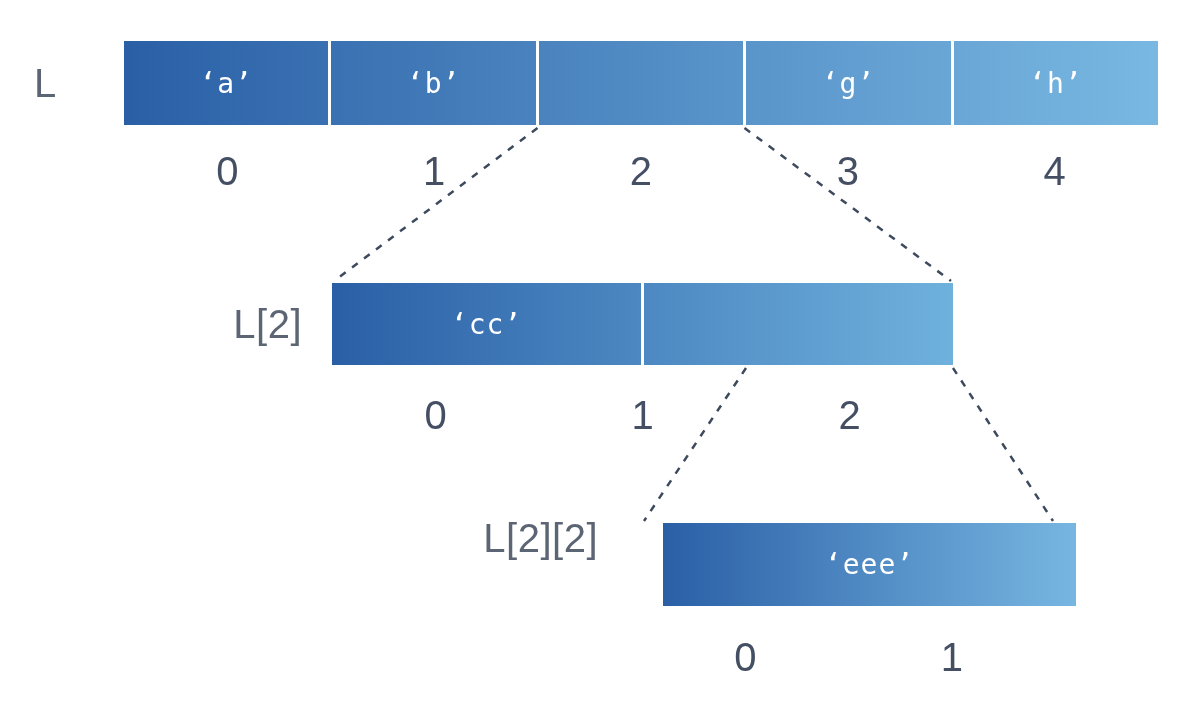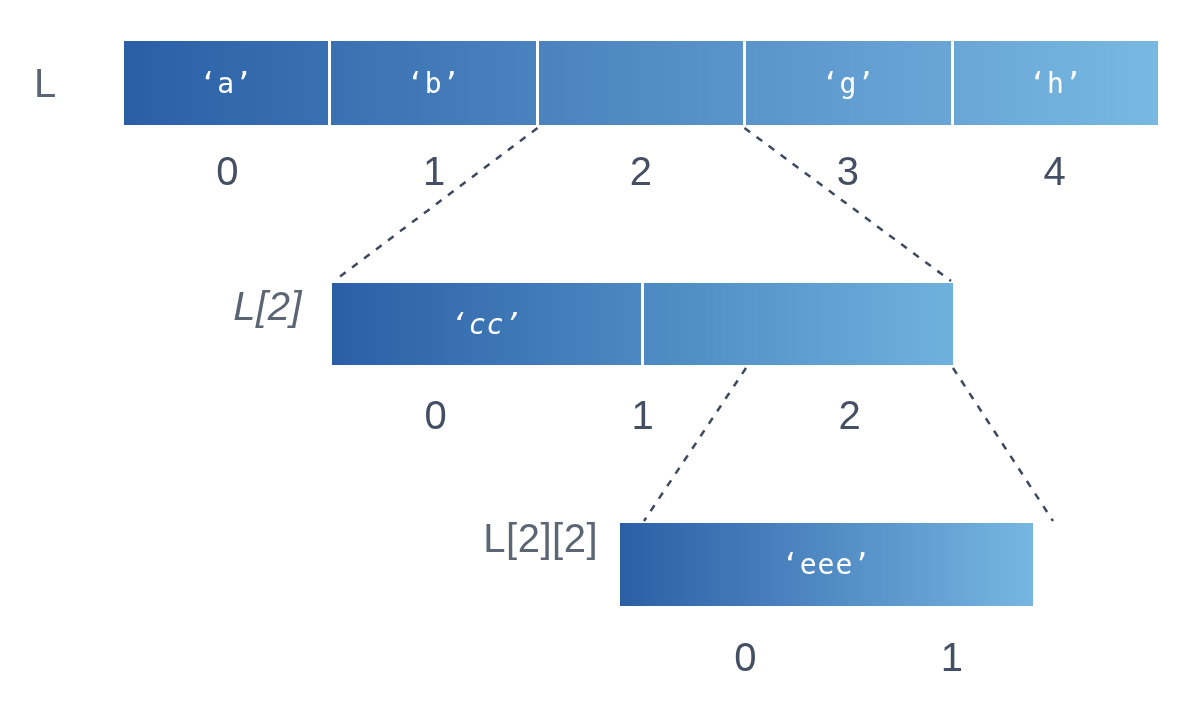--- a/index.html
+++ b/index.html
@@ -36,21 +36,21 @@
     letter-spacing: 0.5px;
     color: var(--label-text, #5B6573);
   }
   .row-label.right { justify-content: flex-end; text-align: right; }
   .bar {
     position: absolute;
     display: flex;
     box-sizing: border-box;
   }
   .bar-top    { background: linear-gradient(90deg, var(--bar-gradient-start, #2A5FA6), var(--bar-gradient-end-top, #79B8E2)); }
-  .bar-middle { background: linear-gradient(90deg, var(--bar-gradient-start, #2A5FA6), var(--bar-gradient-end-middle, #6FB1DD)); font-style: italic; }
+  .bar-middle { background: linear-gradient(90deg, var(--bar-gradient-start, #2A5FA6), var(--bar-gradient-end-middle, #6FB1DD)); }
   .bar-bottom { background: linear-gradient(90deg, var(--bar-gradient-start, #2A5FA6), var(--bar-gradient-end-bottom, #77B6E1)); }
   .cell {
     flex: 1 1 0;
     display: flex;
     align-items: center;
     justify-content: center;
     box-sizing: border-box;
   }
   .cell + .cell { border-left: 3px solid var(--separator, #ffffff); }
   .cell-value {
@@ -71,26 +71,26 @@
     font-size: 40px;
     font-weight: 500;
     color: var(--index-text, #454F63);
     line-height: 42px;
   }
   
   .label-l       { left: 34px;  top: 41px;  width: 60px;  height: 84px; }
   .bar-top       { left: 124px; top: 41px;  width: 1034px; height: 84px; }
   .indices-top   { left: 124px; top: 150px; width: 1034px; height: 42px; }
 
-  .label-l2      { left: 198px; top: 265px; width: 104px; height: 82px; font-style: italic; }
+  .label-l2      { left: 198px; top: 283px; width: 104px; height: 82px; }
   .bar-middle    { left: 332px; top: 283px; width: 621px; height: 82px; }
   .indices-mid   { left: 332px; top: 394px; width: 621px; height: 42px; }
 
   .label-l22     { left: 446px; top: 497px; width: 152px; height: 83px; }
-  .bar-bottom    { left: 620px; top: 523px; width: 413px; height: 83px; }
+  .bar-bottom    { left: 663px; top: 523px; width: 413px; height: 83px; }
   .indices-bot   { left: 642px; top: 636px; width: 413px; height: 42px; }
 </style>
 </head>
 <body>
 
 <div class="canvas">
 
   <svg class="connectors" viewBox="0 0 1196 710">
     <line class="connector-line" x1="537.5" y1="128" x2="334" y2="281"></line>
     <line class="connector-line" x1="744.5" y1="128" x2="951" y2="281"></line>

